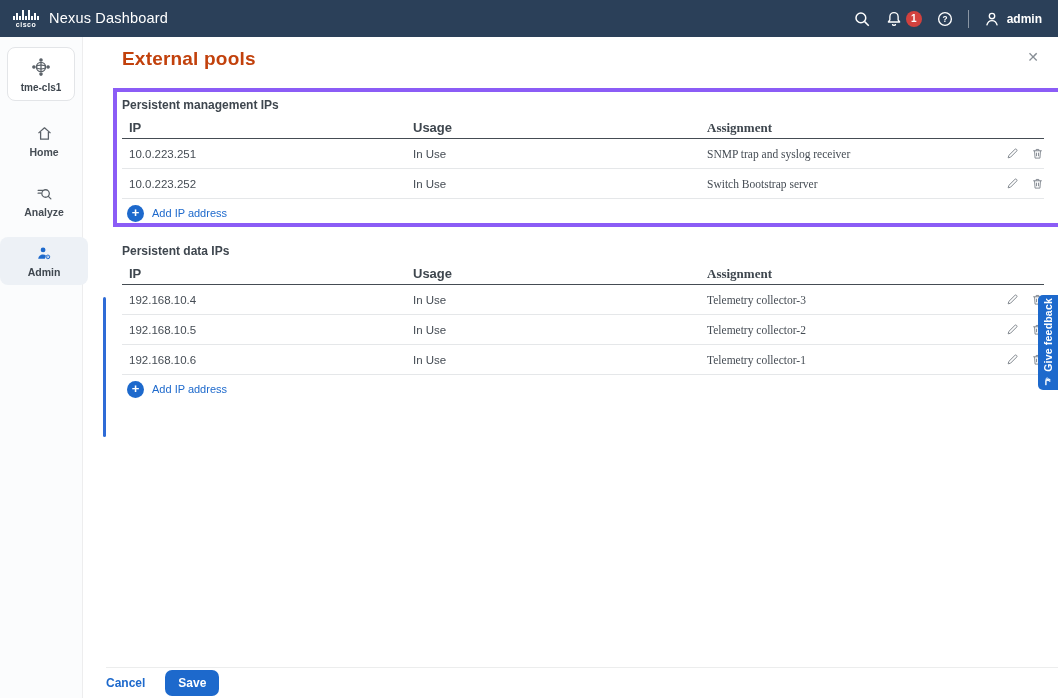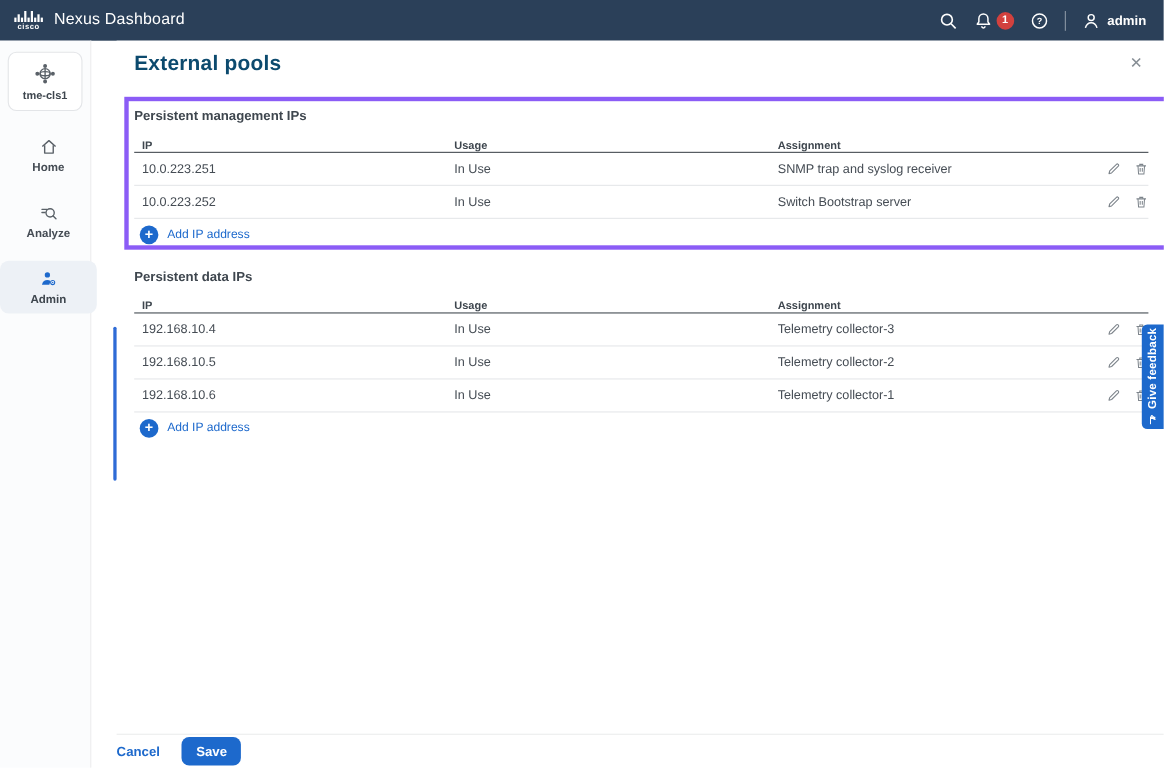--- a/index.html
+++ b/index.html
@@ -34,37 +34,37 @@
   .nav-item { width:88px; margin:0 auto 12px; padding:8px 0 7px; border-radius:8px; display:flex;
     flex-direction:column; align-items:center; gap:4px; cursor:pointer; position:relative;text-align:center; }
   .nav-item svg { width:17px; height:17px; }
   .nav-label { font-size:10.5px; font-weight:bold; color:#454c54; }
   .nav-item.active { background:#edf1f6; }
   .nav-item.active .nav-label { color:#3e464e; }
   .active-bar { position:absolute; left:-7px; top:5px; bottom:5px; width:3px; border-radius:2px; background:#1d69cc; }
 
   
   .content { position:absolute; top:37px; left:106px; right:0; bottom:0; background:#fff; }
-  .page-title { position:absolute; top:11px; left:16px; font-size:19px; font-weight:bold; color:#0c4a6e; letter-spacing:0.2px; }
+  .page-title { position:absolute; top:11px; left:16px; font-size:19px; font-weight:bold; color:#c2410c; letter-spacing:0.2px; }
   .close-btn { position:absolute; top:12px; right:17px; width:16px; height:16px; color:#878e95;
     font-size:14px; line-height:16px; text-align:center; cursor:pointer; }
 
   .section-heading { font-size:12px; font-weight:bold; color:#3e464e; line-height:15px; margin-bottom:4px; }
 
   .highlight-box { position:absolute; top:51px; left:7px; width:1058px; height:139px;
     border:4px solid #8b5cf6; padding:6px 18px 0 5px; overflow:hidden; }
   .section2 { position:absolute; top:207px; left:16px; width:927px; }
 
   .tbl { width:922px; }
-  .thead { display:flex; align-items:flex-end; height:22px; border-bottom:1px solid #454c53;
-    font-size:10px; font-weight:bold; color:#3e464e; }
+  .thead { display:flex; align-items:center; height:22px; border-bottom:1px solid #454c53;
+    font-size:13px; font-weight:bold; color:#3e464e; }
   .trow { display:flex; align-items:center; height:30px; border-bottom:1px solid #e5e7e9; font-size:11.5px; color:#454c54; }
   .col-ip { width:291px; padding-left:7px; }
   .col-usage { width:294px; }
-  .col-assign { flex:1; }
+  .col-assign { flex:1;font-family:Liberation Serif, serif; }
   .col-actions { width:52px; display:flex; justify-content:flex-end; gap:12px; align-items:center; }
   .act-icon { width:13px; height:13px; color:#7d848b; cursor:pointer; }
   .act-icon svg { width:13px; height:13px; display:block; }
 
   .add-row { display:flex; align-items:center; gap:8px; height:28px; padding-left:5px; cursor:pointer; width:fit-content; }
   .plus-circle { width:17px; height:17px; border-radius:50%; background:#1d69cc; color:#fff;
     font-size:13px; font-weight:bold; display:flex; align-items:center; justify-content:center; line-height:1; padding-bottom:1px;}
   .add-label { font-size:11px; color:#1d69cc; }
 
   

